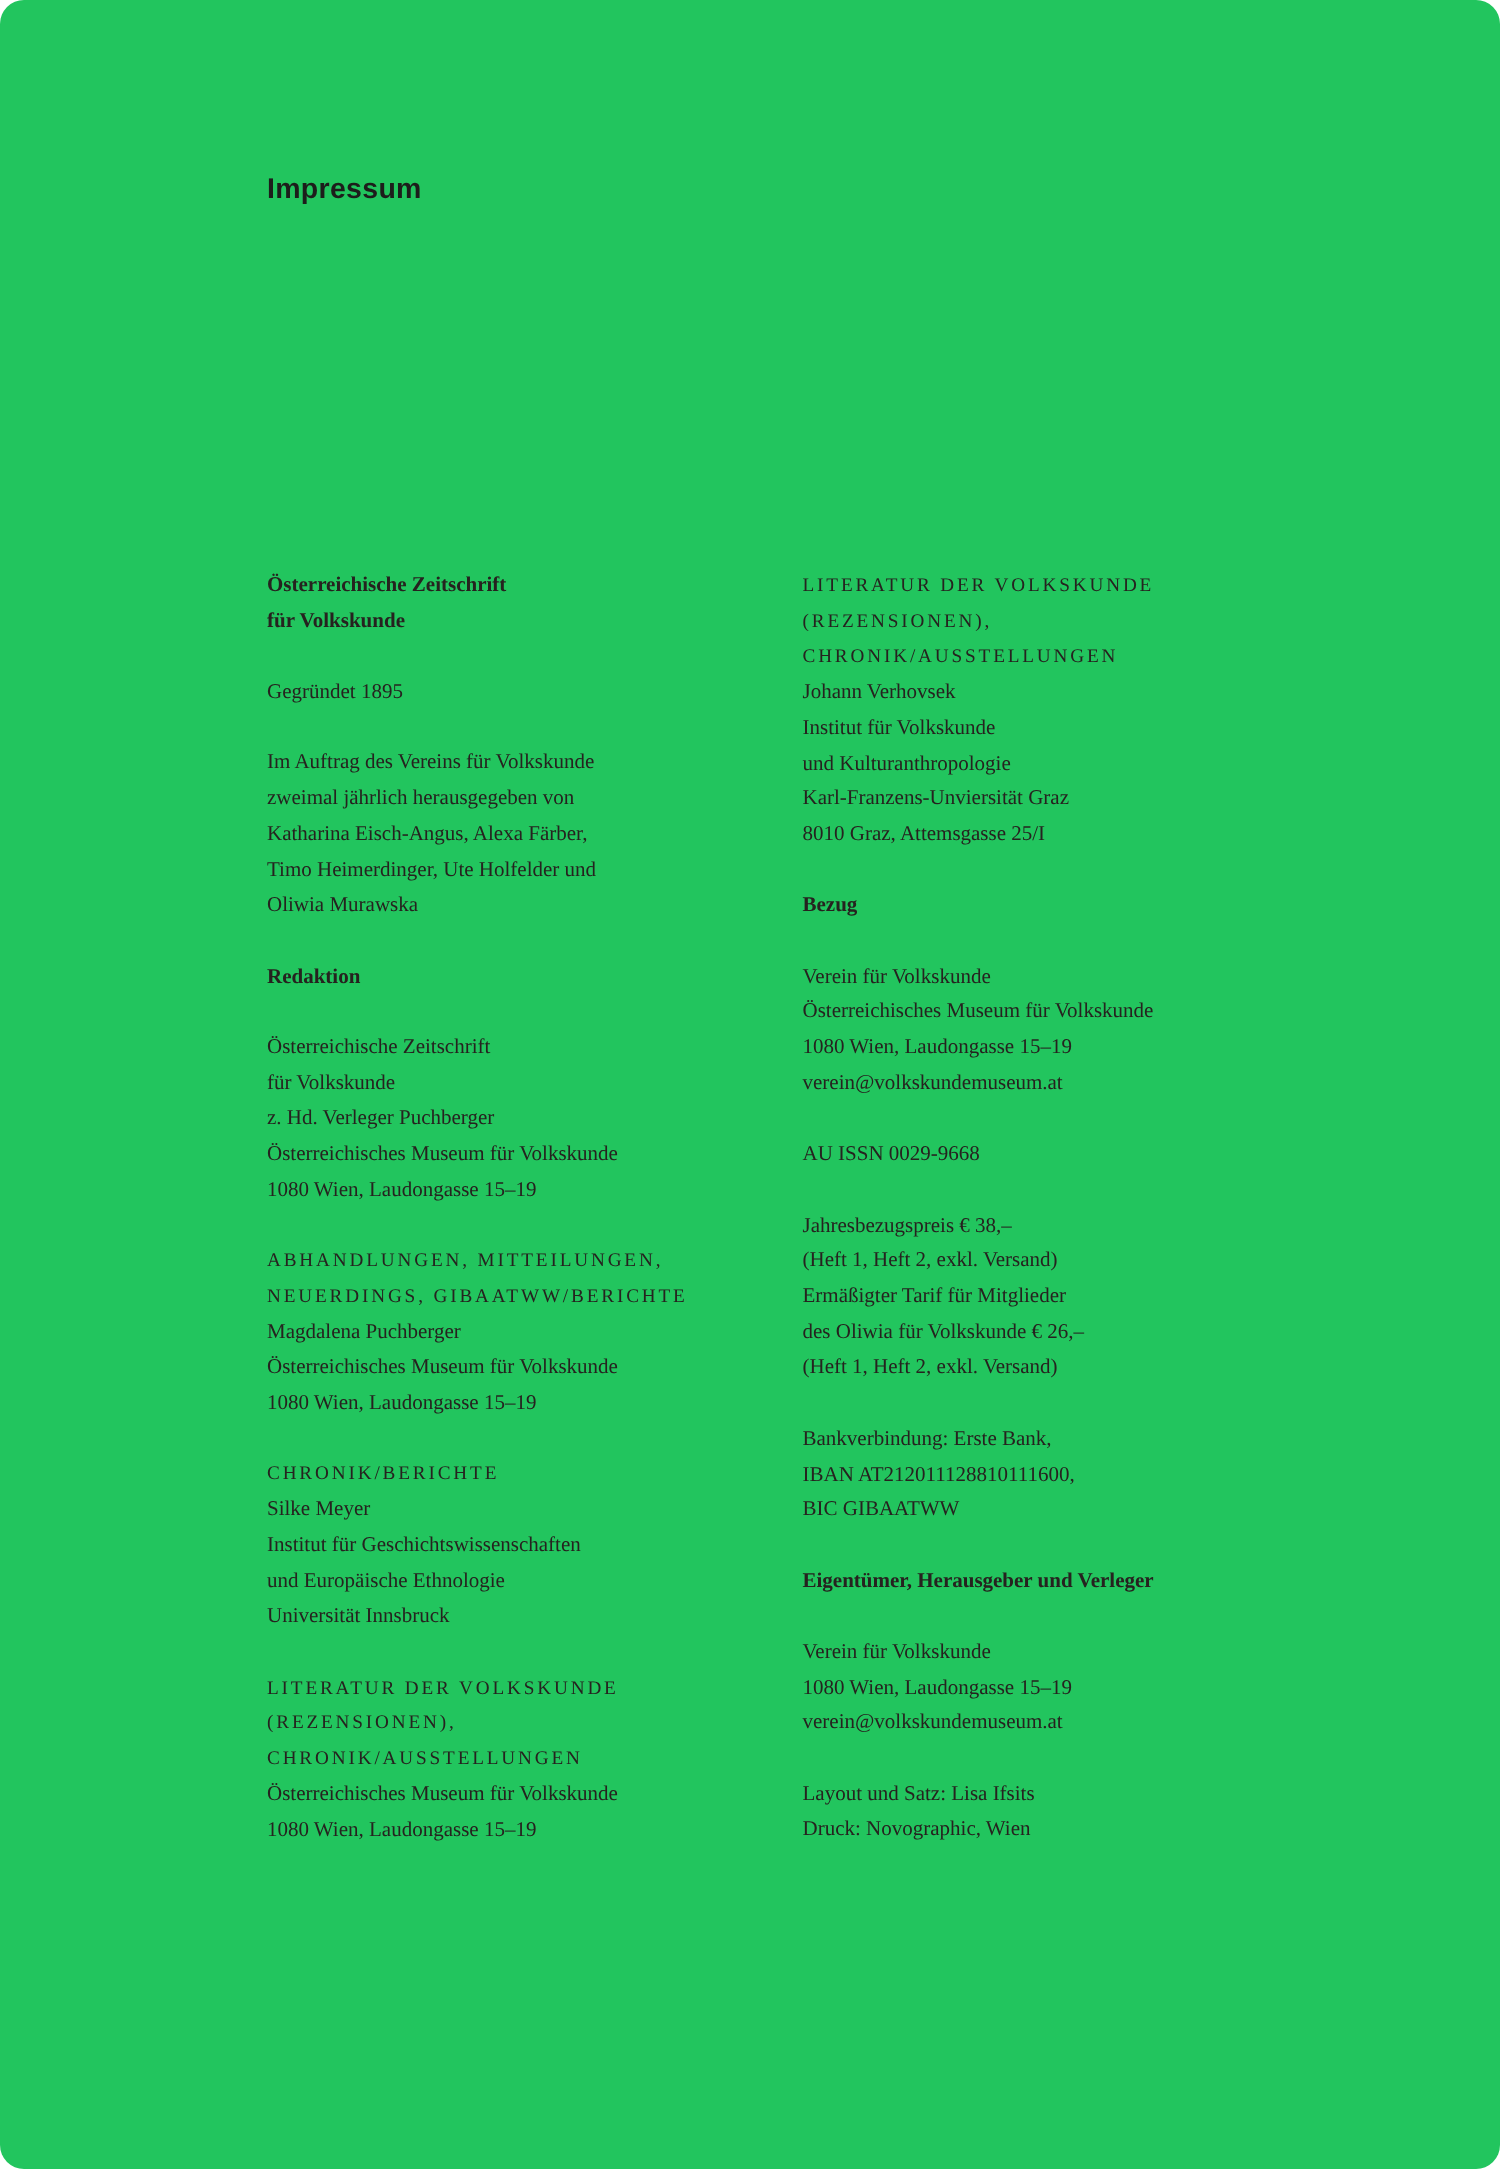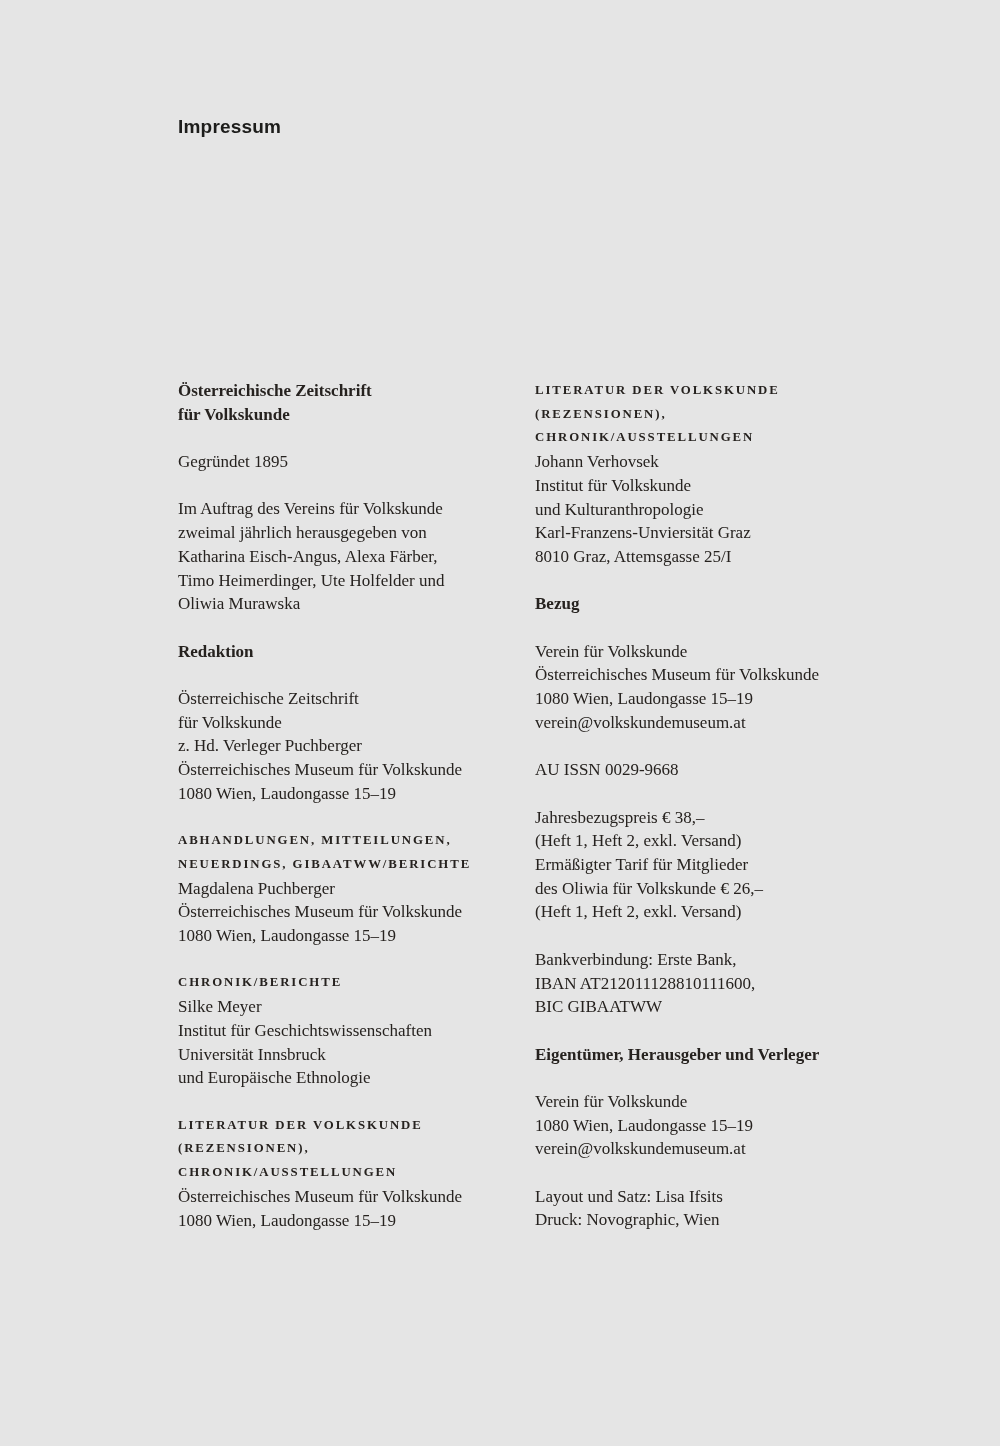--- a/index.html
+++ b/index.html
@@ -8,21 +8,22 @@
     height: 1446px;
     background: #ffffff;
     position: relative;
     font-family: "Liberation Serif", serif;
     color: #26221f;
     overflow: hidden;
   }
   .page {
     position: absolute;
     inset: 0;
-    background: #e5e5e5;
+    background: #22c55e;
+    border-radius: 16px;
   }
   .page-heading {
     position: absolute;
     left: 178px;
     top: 116px;
     font-family: "Liberation Sans", sans-serif;
     font-size: 19px;
     font-weight: bold;
     letter-spacing: 0.2px;
     color: #1d1d1b;
@@ -33,30 +34,29 @@
   }
   #col-left  { left: 178px; width: 350px; }
   #col-right { left: 535px; width: 380px; }
   .block {
     margin: 0 0 23.7px 0;
   }
   .block.section {
     margin-top: 23.7px;
   }
   .line {
-    font-size: 17px;
+    font-size: 14px;
     line-height: 23.7px;
     white-space: nowrap;
   }
   .line.bold { font-weight: bold; }
   .line.caps {
     font-size: 12.8px;
     letter-spacing: 1.9px;
     line-height: 23.7px;
-    font-weight: bold;
   }
 </style>
 </head>
 <body>
 
 <div class="page">
   <div class="page-heading">Impressum</div>
 
   <div class="col" id="col-left">
       <div class="block">
@@ -87,22 +87,22 @@
         <div class="line caps">ABHANDLUNGEN, MITTEILUNGEN,</div>
         <div class="line caps">NEUERDINGS, GIBAATWW/BERICHTE</div>
         <div class="line normal">Magdalena Puchberger</div>
         <div class="line normal">Österreichisches Museum für Volkskunde</div>
         <div class="line normal">1080 Wien, Laudongasse 15–19</div>
       </div>
       <div class="block">
         <div class="line caps">CHRONIK/BERICHTE</div>
         <div class="line normal">Silke Meyer</div>
         <div class="line normal">Institut für Geschichtswissenschaften</div>
+        <div class="line normal">und Europäische Ethnologie</div>
         <div class="line normal">Universität Innsbruck</div>
-        <div class="line normal">und Europäische Ethnologie</div>
       </div>
       <div class="block">
         <div class="line caps">LITERATUR DER VOLKSKUNDE</div>
         <div class="line caps">(REZENSIONEN),</div>
         <div class="line caps">CHRONIK/AUSSTELLUNGEN</div>
         <div class="line normal">Österreichisches Museum für Volkskunde</div>
         <div class="line normal">1080 Wien, Laudongasse 15–19</div>
       </div>
     </div>
 

